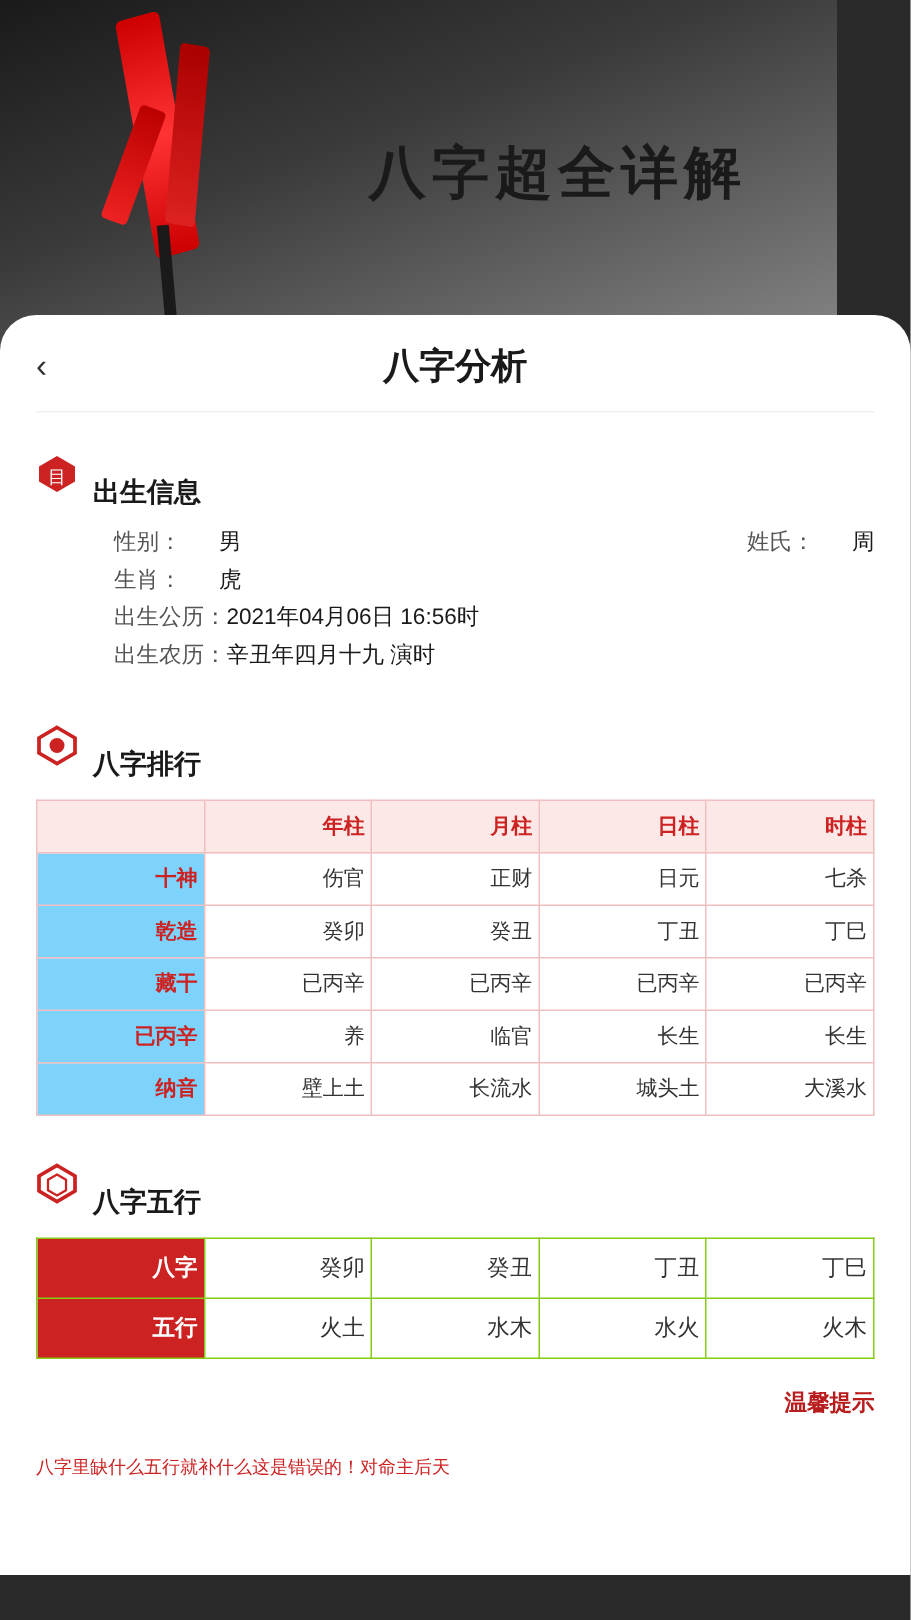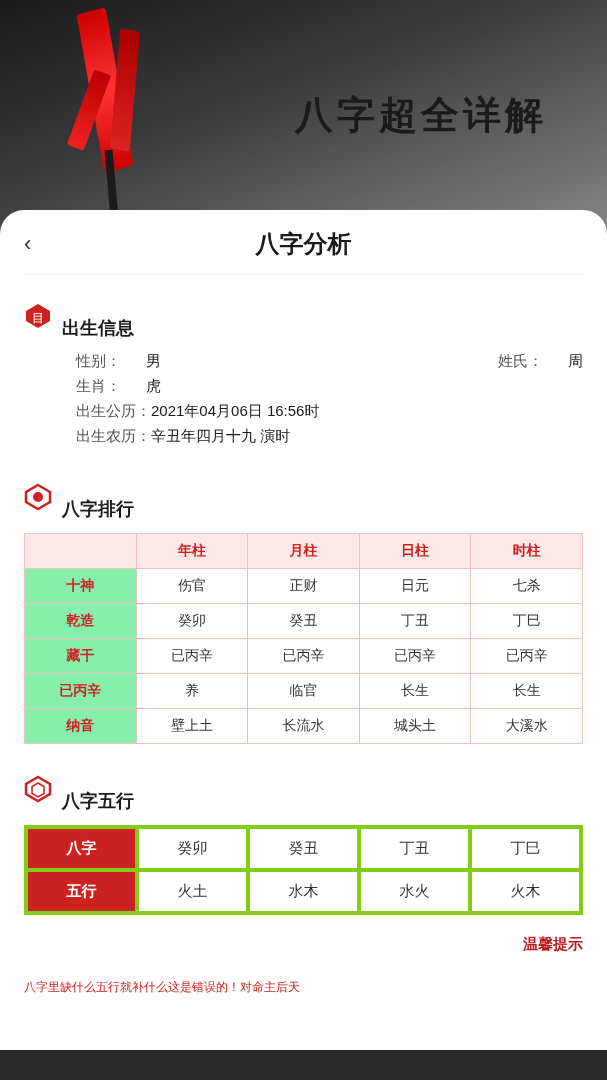--- a/index.html
+++ b/index.html
@@ -6,21 +6,21 @@
     body {
       width: 607px;
       min-height: 1080px;
       font-family: 'PingFang SC', 'Microsoft YaHei', sans-serif;
       background: #2a2a2a;
       overflow-x: hidden;
     }
 
     
     .banner {
-      width: 607px;
+      width: 558px;
       height: 240px;
       background: linear-gradient(160deg, #1a1a1a 0%, #3a3a3a 40%, #888 100%);
       position: relative;
       overflow: hidden;
     }
     .banner-title {
       position: absolute;
       right: 60px;
       top: 90px;
       font-size: 38px;
@@ -150,49 +150,49 @@
 
     
     .bazi-table {
       width: 100%;
       border-collapse: collapse;
       margin-top: 8px;
       font-size: 14px;
     }
     .bazi-table th, .bazi-table td {
       border: 1px solid #f0c0c0;
-      text-align: center;
+      text-align: right;
       padding: 8px 4px;
       color: #333;
     }
     .bazi-table th {
       background: #fde8e8;
       font-weight: 600;
       color: #cc2222;
     }
     .bazi-table .row-header {
       background: #fff0f0;
       font-weight: 600;
       color: #cc2222;
     }
     .bazi-table td:first-child {
-      background: #86efac;
+      background: #7dd3fc;
     }
 
     
     .wuxing-table {
       width: 100%;
       border-collapse: collapse;
       margin-top: 8px;
       font-size: 15px;
     }
     .wuxing-table td {
-      border: 4px solid #84cc16;
-      text-align: center;
-      padding: 10px 16px;
+      border: 1px solid #84cc16;
+      text-align: right;
+      padding: 10px 4px;
       color: #333;
     }
     .wuxing-table .wx-header-cell {
       background: #cc2222;
       color: #ffffff;
       font-weight: 700;
     }
 
     
     .tip-section {

